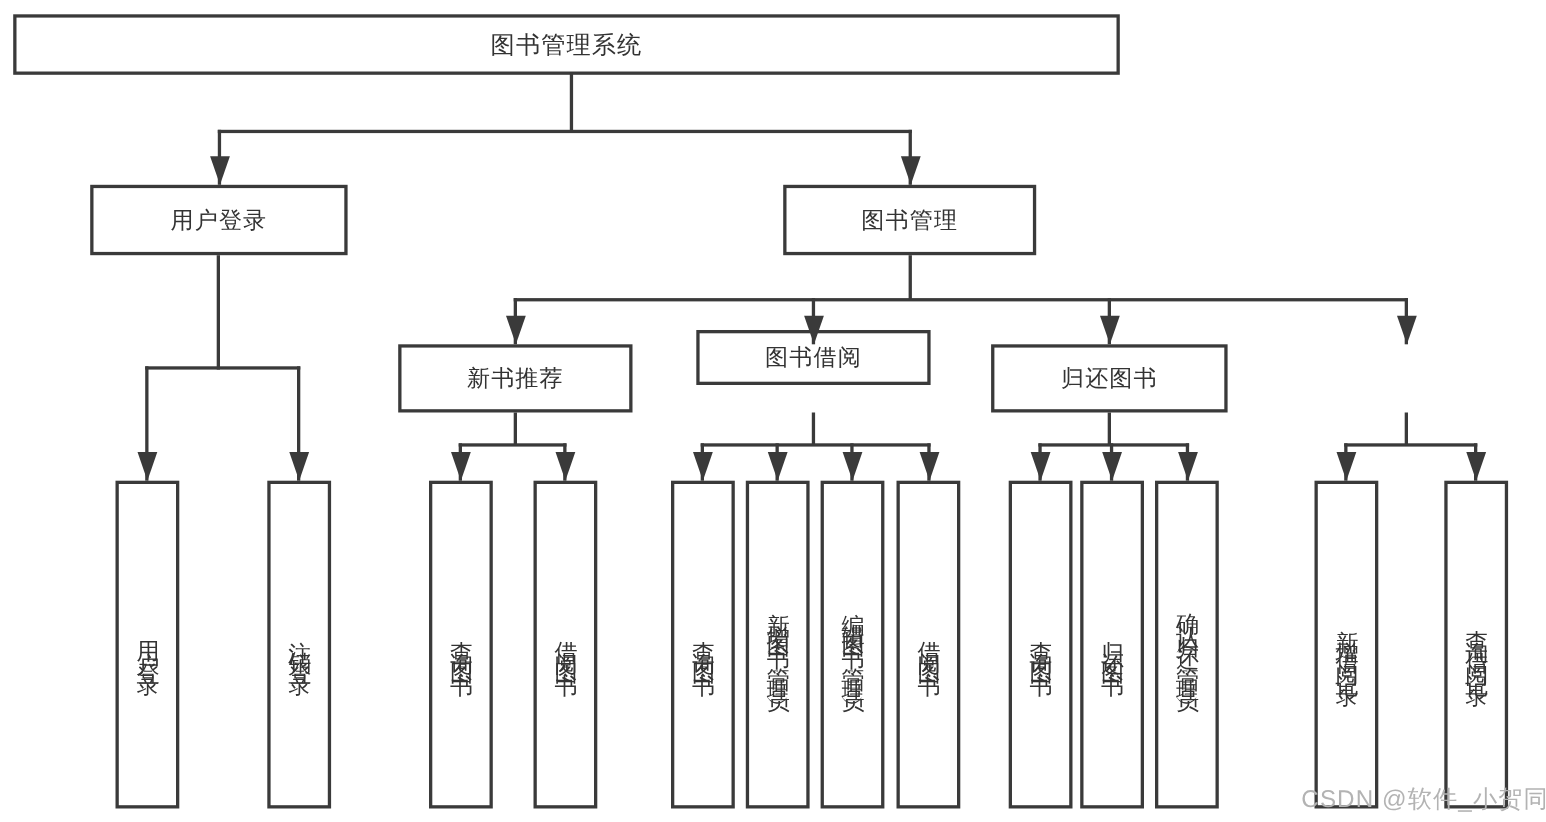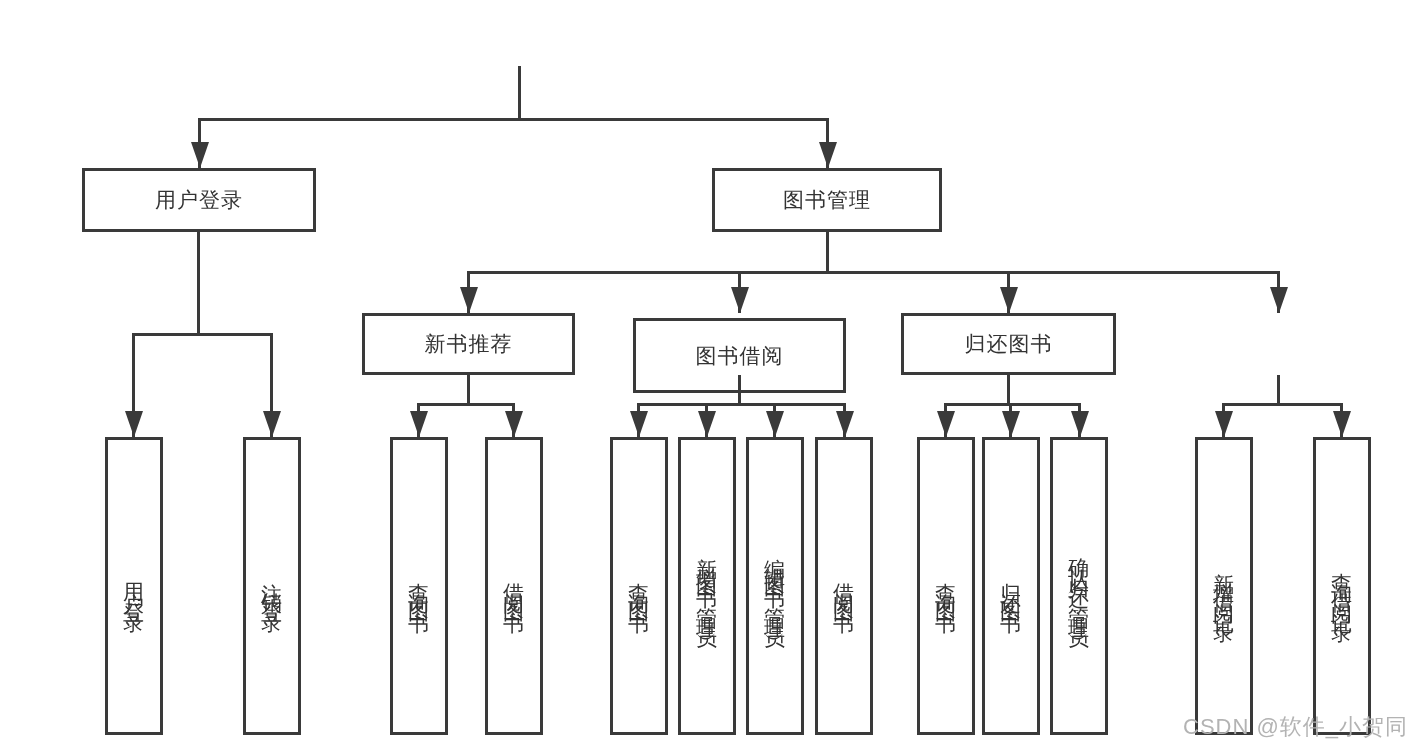--- a/index.html
+++ b/index.html
@@ -61,26 +61,27 @@
     letter-spacing:1px;
     white-space:nowrap;
     z-index:5;
   }
 </style>
 </head>
 <body>
 
 <div class="stage">
 
+  <div class="node h root" style="left:12px;top:13px;width:1006px;height:55px">图书管理系统</div>
 
   <div class="node h" style="left:82px;top:168px;width:234px;height:64px">用户登录</div>
   <div class="node h" style="left:362px;top:313px;width:213px;height:62px">新书推荐</div>
 
   <div class="node h" style="left:712px;top:168px;width:230px;height:64px">图书管理</div>
-  <div class="node h" style="left:633px;top:318px;width:213px;height:75px">图书借阅</div>
+  <div class="node h" style="left:633px;top:300px;width:213px;height:50px">图书借阅</div>
   <div class="node h" style="left:901px;top:313px;width:215px;height:62px">归还图书</div>
 
   <div class="node v" style="left:105px">用户登录</div>
   <div class="node v" style="left:243px">注销登录</div>
 
   <div class="node v" style="left:390px">查询图书</div>
   <div class="node v" style="left:485px">借阅图书</div>
 
   <div class="node v" style="left:610px">查询图书</div>
   <div class="node v" style="left:678px">新增图书（管理员）</div>

